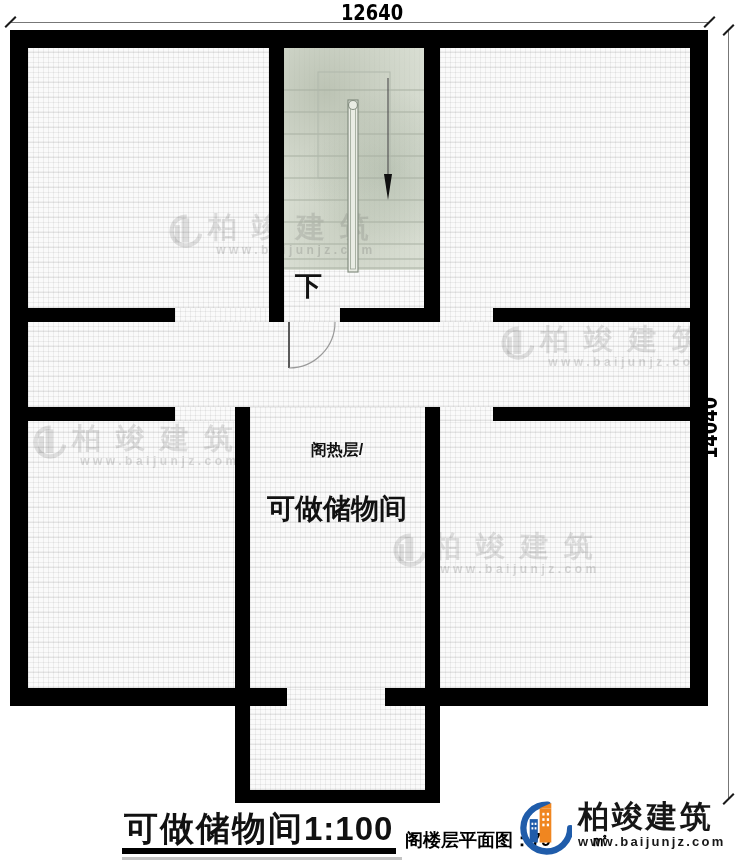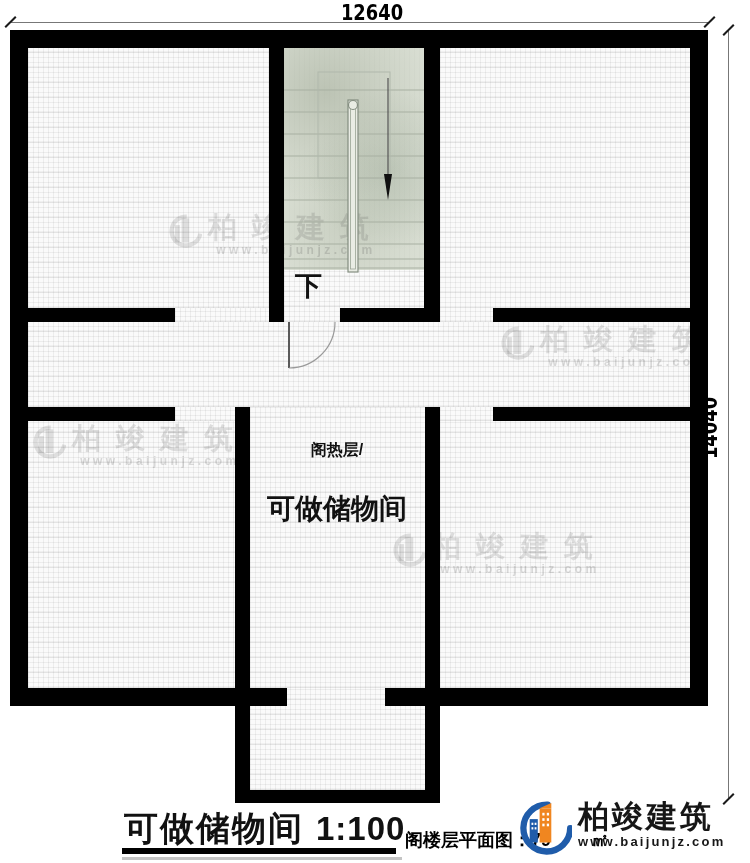--- a/index.html
+++ b/index.html
@@ -38,21 +38,21 @@
             white-space:nowrap;line-height:1;}
   .wm-url{font-size:12px;font-weight:bold;letter-spacing:3.5px;color:rgba(70,70,70,0.19);
           white-space:nowrap;margin-top:1px;text-align:center;}
 
   
   .roomlabel{position:absolute;color:#111;font-weight:bold;text-align:center;white-space:nowrap;}
 
   
   .title-text{position:absolute;left:124px;top:806px;font-size:34px;color:#111;font-weight:600;
               letter-spacing:2px;white-space:nowrap;}
-  .title-scale{font-weight:600;letter-spacing:1px;margin-left:12px;font-size:33px;}
+  .title-scale{font-weight:600;letter-spacing:1px;font-size:33px;}
   .title-rule-black{position:absolute;left:122px;top:848px;width:274px;height:6px;background:#000;}
   .title-rule-grey{position:absolute;left:122px;top:857px;width:280px;height:3px;background:#c4c4c4;}
   .area-row{position:absolute;left:405px;top:828px;font-size:18px;font-weight:bold;color:#000;
             white-space:nowrap;}
   .area-unit{margin-left:40px;}
   .logo{position:absolute;left:518px;top:800px;display:flex;align-items:flex-start;}
   .logo-text{margin-left:6px;}
   .logo-brand{font-size:31px;font-weight:bold;color:#161616;letter-spacing:3px;line-height:1.1;
               white-space:nowrap;}
   .logo-url{font-size:13px;font-weight:bold;color:#161616;letter-spacing:2.2px;white-space:nowrap;}

